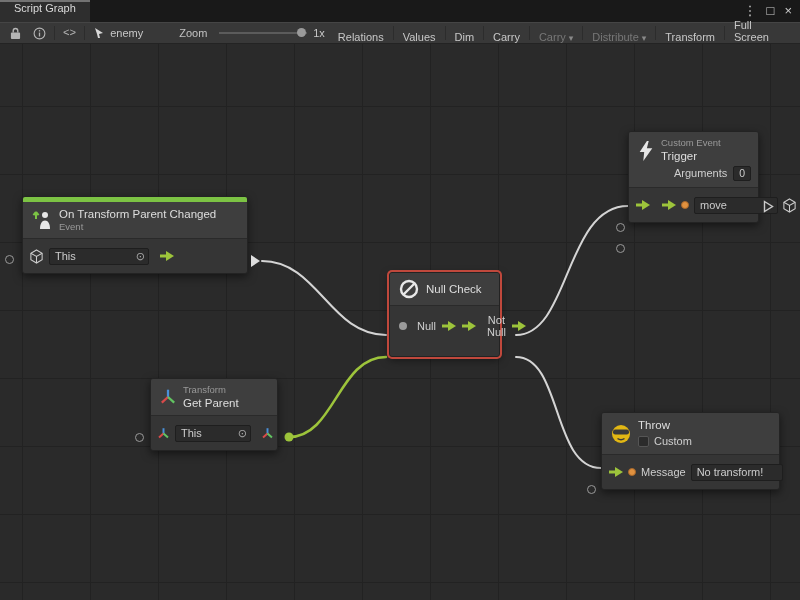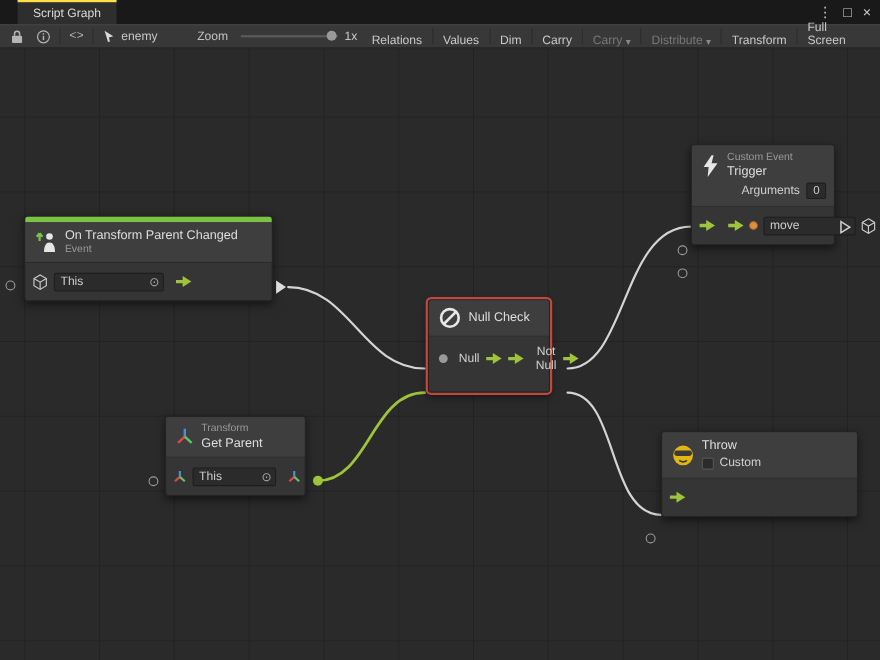--- a/index.html
+++ b/index.html
@@ -3,22 +3,22 @@
 <meta charset="utf-8">
 <style>
   * { margin:0; padding:0; box-sizing:border-box; }
   html,body { width:800px; height:600px; overflow:hidden; background:#1b1b1b;
     font-family:"Liberation Sans", sans-serif; color:#c8c8c8; }
   .app { position:relative; width:800px; height:600px; }
 
   
   .titlebar { position:absolute; top:0; left:0; right:0; height:22px; background:#191919;
     display:flex; align-items:stretch; }
-  .tab { background:#2e2e2e; border-top:2px solid #fde047; padding:0 14px; display:flex;
-    align-items:center; font-size:11px; color:#dadada;margin-left:16px; }
+  .tab { background:#2e2e2e; border-top:2px solid #737373; padding:0 14px; display:flex;
+    font-size:11px; color:#dadada; }
   .titlebar-right { margin-left:auto; display:flex; align-items:center; gap:10px; padding-right:8px; }
   .tb-icon { color:#cccccc; font-size:13px; line-height:22px; cursor:default; }
 
   
   .toolbar { position:absolute; top:22px; left:0; right:0; height:22px; background:#383838;
     border-top:1px solid #454545; border-bottom:1px solid #232323; display:flex;
     align-items:center; font-size:11px; color:#c8c8c8; padding:0 4px; }
   .titem { display:flex; align-items:center; padding:0 6px; height:100%; white-space:nowrap; }
   .tsep { width:1px; height:14px; background:#2c2c2c; margin:0 2px; }
   .tbtn { display:flex; align-items:flex-end; gap:3px; padding:0 7px; height:100%; cursor:default; }
@@ -335,21 +335,21 @@
               </svg>
           </span>
           <div class="field" style="width:78px;">
             <span class="fval">This</span>
             <span class="picker">⊙</span>
           </div>
         </div>
       </div>
     </div>
 
-    <div class="node" style="left:601px; top:348px; width:179px;">
+    <div class="node" style="left:601px; top:368px; width:179px;">
       <div class="node-header">
         <span class="icon">
           <svg width="22" height="22" viewBox="0 0 22 22">
               <circle cx="11" cy="11" r="9" fill="#e2b714"></circle>
               <rect x="3" y="6.5" width="16" height="5" rx="2.2" fill="#3a3a3a"></rect>
               <path d="M7.5 15.5 q3.5 2.6 7 0" stroke="#3a3a3a" fill="none" stroke-width="1.5"></path>
             </svg>
         </span>
         <div class="hcol">
           <div class="ntitle">Throw</div>
@@ -360,20 +360,27 @@
         </div>
       </div>
       <div class="node-body">
         <div class="prow">
           <span class="icon">
             <svg width="16" height="12" viewBox="0 0 16 12">
                 <path d="M1 6 h7" stroke="#9dc43b" stroke-width="3"></path>
                 <path d="M7 1 L15 6 L7 11 Z" fill="#9dc43b"></path>
               </svg>
           </span>
+        </div>
+        <div class="prow">
+          <span class="dot orange"></span>
+          <span class="plabel">Message</span>
+          <div class="field" style="width:92px;">
+            <span class="fval">No transform!</span>
+          </div>
         </div>
       </div>
     </div>
 
     <span class="port-circle" style="left:5px; top:211px;"></span>
     <span class="tri-filled" style="left:251px; top:211px;"></span>
     <span class="port-circle" style="left:135px; top:389px;"></span>
     <span class="port-circle" style="left:616px; top:179px;"></span>
     <span class="port-circle" style="left:616px; top:200px;"></span>
     <svg style="position:absolute; left:763px; top:156px;" width="11" height="13" viewBox="0 0 11 13">

